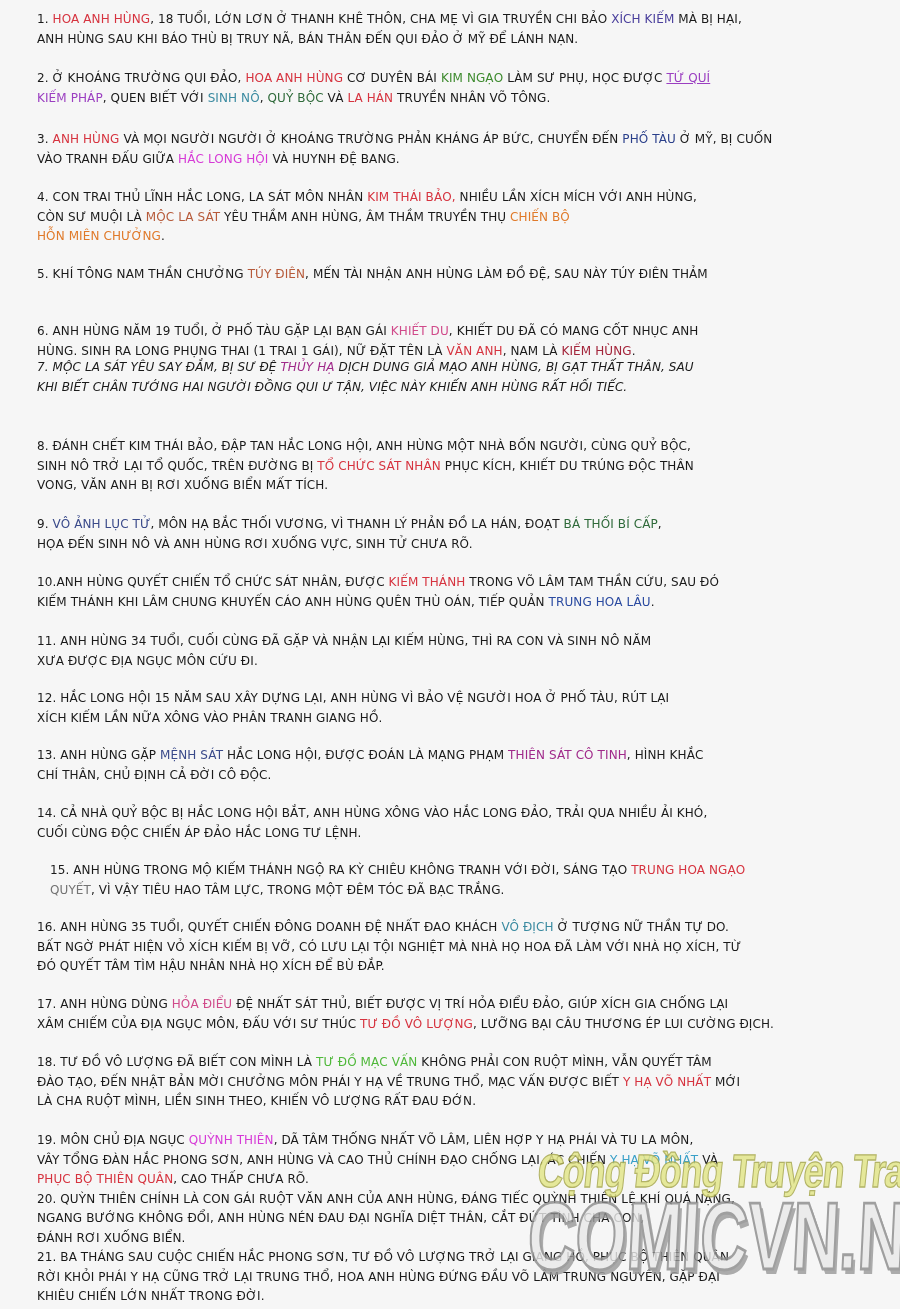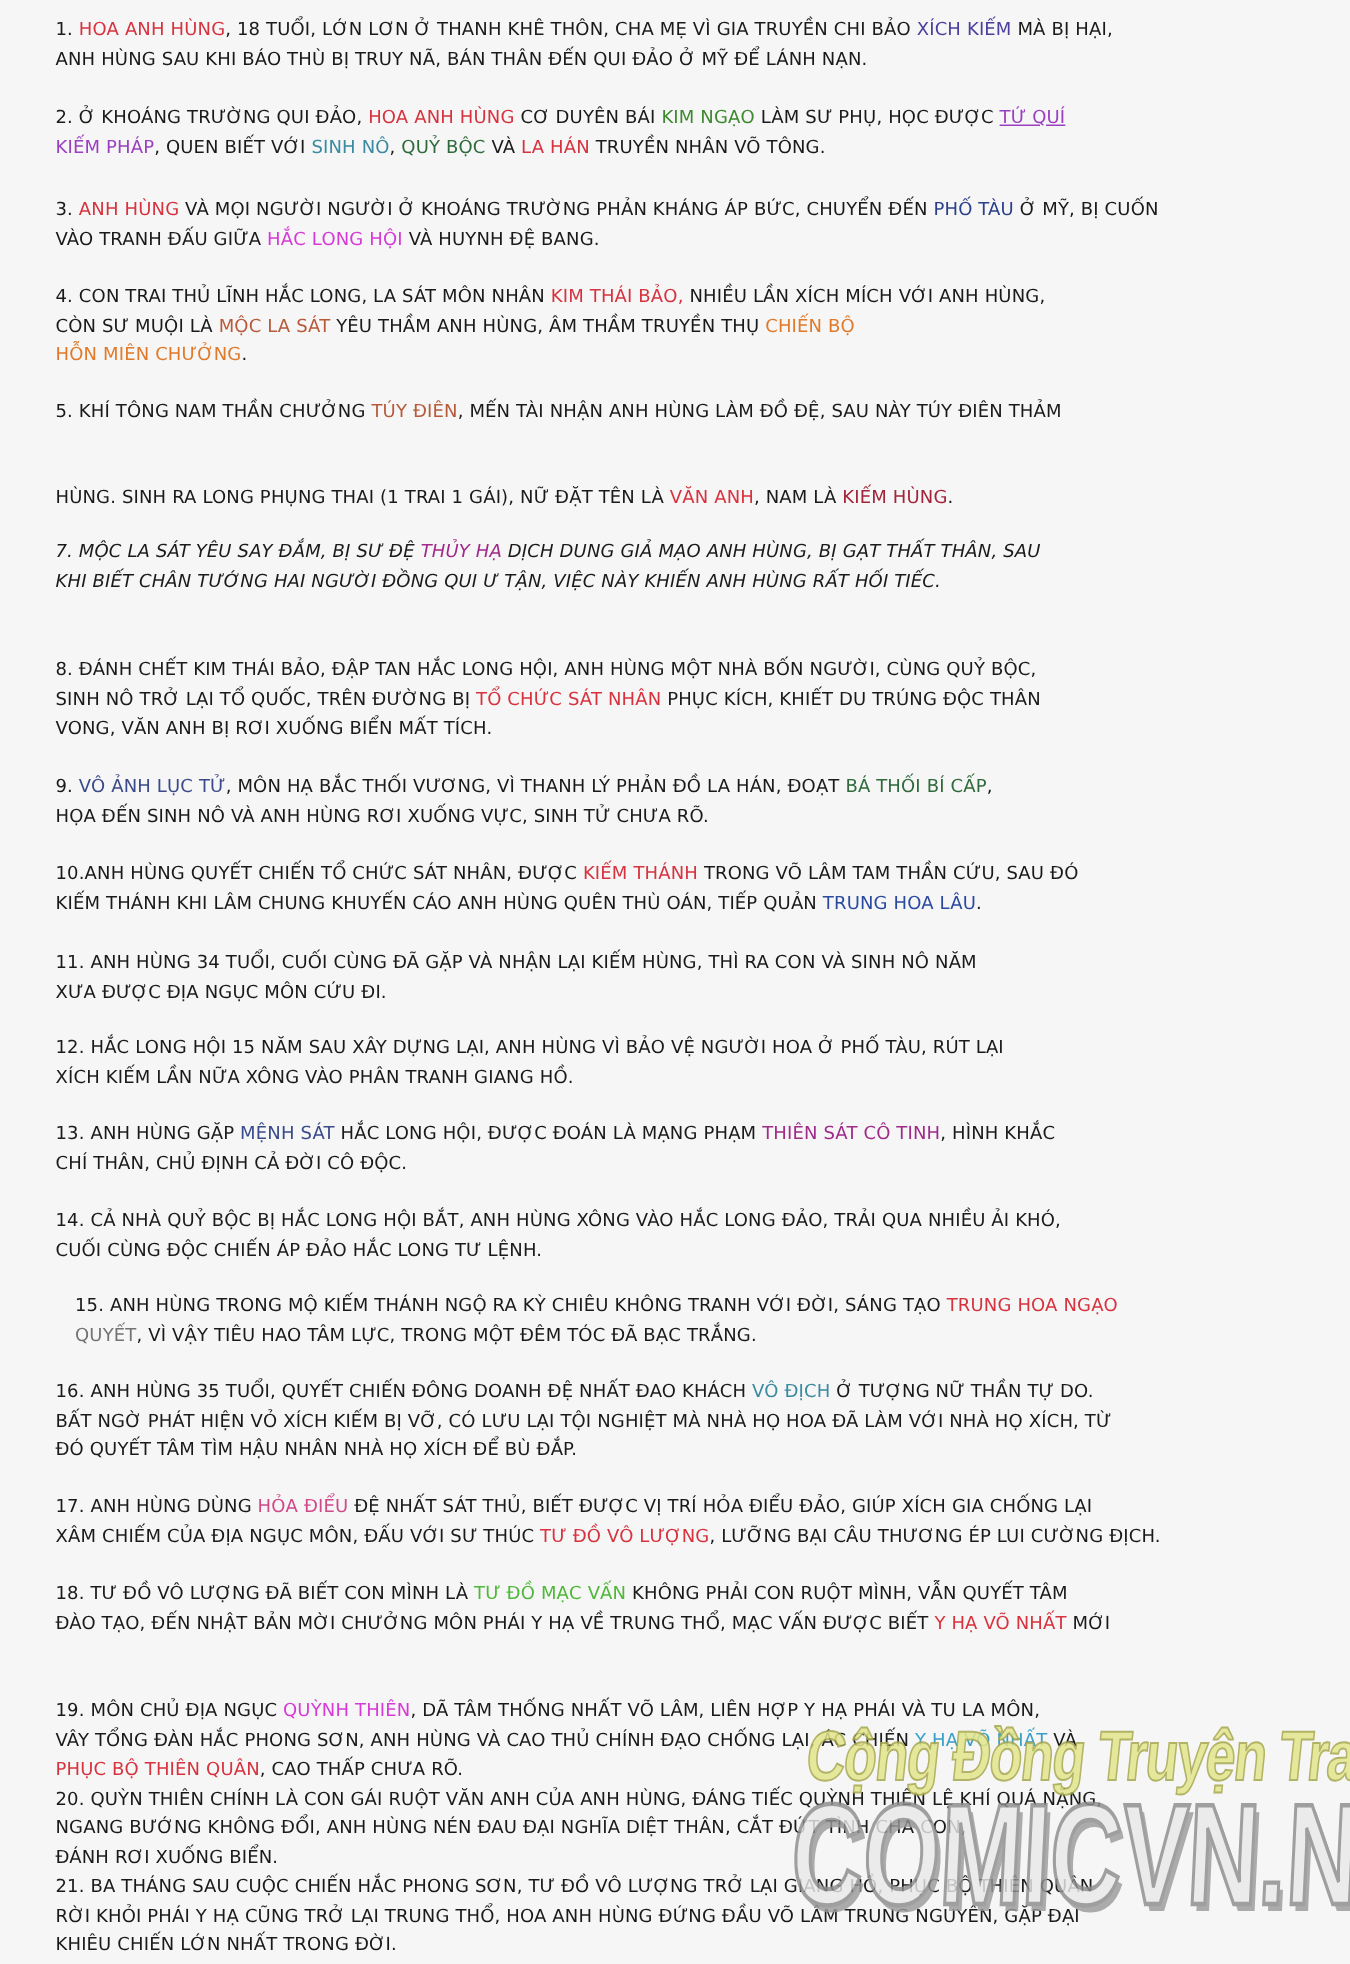--- a/index.html
+++ b/index.html
@@ -48,20 +48,21 @@
     </div>
     <div class="entry" style="top: 178px;">
       <span class="line"><span>4. Con trai thủ lĩnh Hắc Long, La Sát Môn nhân </span><span class="hl" style="color: rgb(214, 51, 63);">Kim Thái Bảo,</span><span> nhiều lần xích mích với Anh Hùng,</span></span>
       <span class="line"><span>còn sư muội là </span><span class="hl" style="color: rgb(182, 90, 58);">Mộc La Sát</span><span> yêu thầm Anh Hùng, âm thầm truyền thụ </span><span class="hl" style="color: rgb(224, 122, 42);">Chiến Bộ</span></span>
       <span class="line"><span class="hl" style="color: rgb(224, 122, 42);">Hỗn Miên Chưởng</span><span>.</span></span>
     </div>
     <div class="entry" style="top: 255px;">
       <span class="line"><span>5. Khí Tông Nam Thần Chưởng </span><span class="hl" style="color: rgb(182, 90, 58);">Túy Điên</span><span>, mến tài nhận Anh Hùng làm đồ đệ, sau này Túy Điên thảm</span></span>
     </div>
     <div class="entry" style="top: 312px;">
+      <span class="line"><span>6. Anh Hùng năm 19 tuổi, ở Phố Tàu gặp lại bạn gái </span><span class="hl" style="color: rgb(208, 74, 138);">Khiết Du</span><span>, Khiết Du đã có mang cốt nhục Anh</span></span>
       <span class="line"><span>Hùng. Sinh ra long phụng thai (1 trai 1 gái), nữ đặt tên là </span><span class="hl" style="color: rgb(214, 51, 63);">Văn Anh</span><span>, nam là </span><span class="hl" style="color: rgb(163, 36, 58);">Kiếm Hùng</span><span>.</span></span>
     </div>
     <div class="entry" style="top: 348px; font-style: italic;">
       <span class="line"><span>7. Mộc La Sát yêu say đắm, bị sư đệ </span><span class="hl" style="color: rgb(160, 42, 138);">Thủy Hạ</span><span> dịch dung giả mạo Anh Hùng, bị gạt thất thân, sau</span></span>
       <span class="line"><span>khi biết chân tướng hai người đồng qui ư tận, việc này khiến Anh Hùng rất hối tiếc.</span></span>
     </div>
     <div class="entry" style="top: 427px;">
       <span class="line"><span>8. Đánh chết Kim Thái Bảo, đập tan Hắc Long Hội, Anh Hùng một nhà bốn người, cùng Quỷ Bộc,</span></span>
       <span class="line"><span>Sinh Nô trở lại tổ quốc, trên đường bị </span><span class="hl" style="color: rgb(214, 51, 63);">Tổ Chức Sát Nhân</span><span> phục kích, Khiết Du trúng độc thân</span></span>
       <span class="line"><span>vong, Văn Anh bị rơi xuống biển mất tích.</span></span>
@@ -99,20 +100,21 @@
       <span class="line"><span>Bất ngờ phát hiện vỏ Xích Kiếm bị vỡ, có lưu lại tội nghiệt mà nhà họ Hoa đã làm với nhà họ Xích, từ</span></span>
       <span class="line"><span>đó quyết tâm tìm hậu nhân nhà họ Xích để bù đắp.</span></span>
     </div>
     <div class="entry" style="top: 985px;">
       <span class="line"><span>17. Anh Hùng dùng </span><span class="hl" style="color: rgb(208, 74, 138);">Hỏa Điểu</span><span> đệ nhất sát thủ, biết được vị trí Hỏa Điểu Đảo, giúp Xích gia chống lại</span></span>
       <span class="line"><span>xâm chiếm của Địa Ngục Môn, đấu với sư thúc </span><span class="hl" style="color: rgb(214, 51, 63);">Tư Đồ Vô Lượng</span><span>, lưỡng bại câu thương ép lui cường địch.</span></span>
     </div>
     <div class="entry" style="top: 1043px;">
       <span class="line"><span>18.  Tư Đồ Vô Lượng đã biết con mình là </span><span class="hl" style="color: rgb(79, 184, 58);">Tư Đồ Mạc Vấn</span><span> không phải con ruột mình, vẫn quyết tâm</span></span>
       <span class="line"><span>đào tạo, đến Nhật Bản mời chưởng môn phái Y Hạ về Trung Thổ, Mạc Vấn được biết </span><span class="hl" style="color: rgb(214, 51, 63);">Y Hạ Võ Nhất</span><span> mới</span></span>
+      <span class="line"><span>là cha ruột mình, liền sinh theo, khiến Vô Lượng rất đau đớn.</span></span>
     </div>
     <div class="entry" style="top: 1121px;">
       <span class="line"><span>19. Môn chủ Địa Ngục </span><span class="hl" style="color: rgb(214, 58, 214);">Quỳnh Thiên</span><span>, dã tâm thống nhất võ lâm, liên hợp Y Hạ phái và Tu La Môn,</span></span>
       <span class="line"><span>vây Tổng Đàn Hắc Phong Sơn, Anh Hùng và cao thủ chính đạo chống lại, ác chiến </span><span class="hl" style="color: rgb(58, 160, 200);">Y Hạ Võ Nhất</span><span> và</span></span>
       <span class="line"><span class="hl" style="color: rgb(214, 51, 63);">Phục Bộ Thiên Quân</span><span>, cao thấp chưa rõ.</span></span>
       <span class="line"><span>20. Quỳn Thiên chính là con gái ruột Văn Anh của Anh Hùng, đáng tiếc Quỳnh Thiên lệ khí quá nặng,</span></span>
       <span class="line"><span>ngang bướng không đổi, Anh Hùng nén đau đại nghĩa diệt thân, cắt đứt tình cha con,</span></span>
       <span class="line"><span>đánh rơi xuống biển.</span></span>
       <span class="line"><span>21. Ba tháng sau cuộc chiến Hắc Phong Sơn, Tư Đồ Vô Lượng trở lại giang hồ, Phục Bộ Thiên Quân</span></span>
       <span class="line"><span>rời khỏi phái Y Hạ cũng trở lại Trung Thổ, Hoa Anh Hùng đứng đầu võ lâm Trung Nguyên, gặp đại</span></span>

